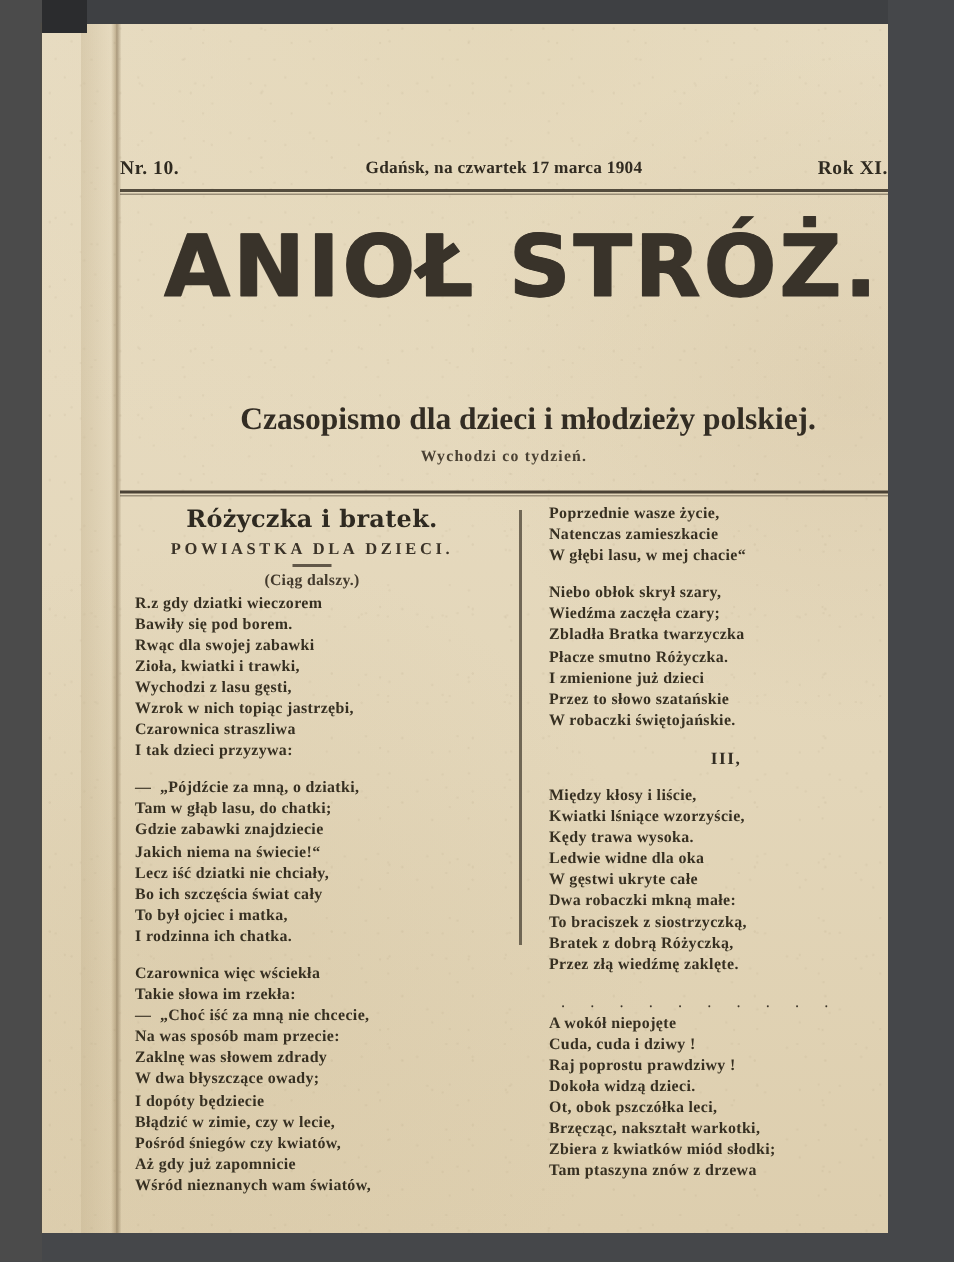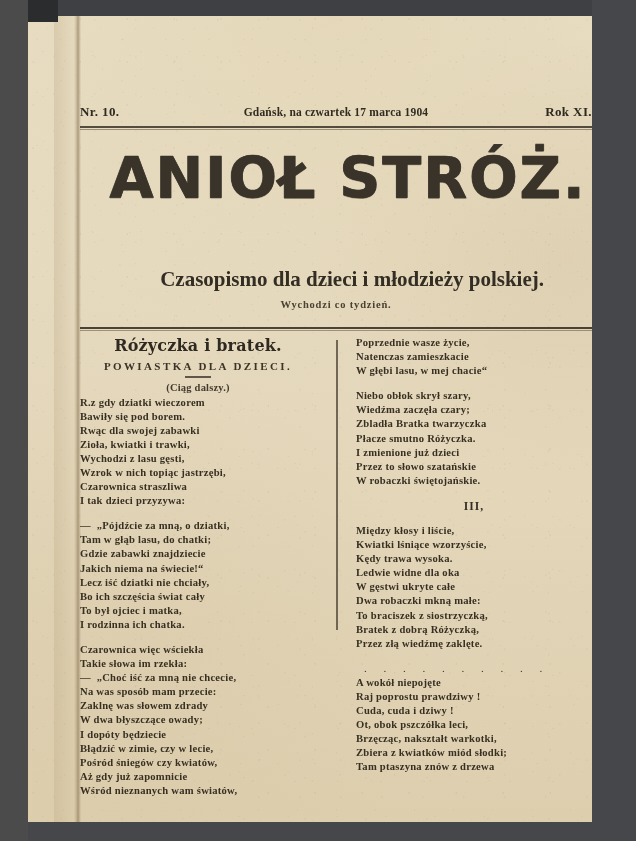--- a/index.html
+++ b/index.html
@@ -180,21 +180,21 @@
   }
   .rule-mast-b {
     position: absolute;
     left: 0; top: 314px; width: 512px; height: 1px;
     background: #55493a; opacity: 0.5;
   }
 
   
   .columns {
     position: absolute;
-    left: 0; top: 320px; width: 423px; height: 480px; padding-left: 16px;
+    left: 10px; top: 320px; width: 423px; height: 480px; padding-left: 16px;
   }
   .col {
     position: absolute;
     top: 0;
     width: 236px;
   }
   .col-left  { left: 0px; }
   .col-right { left: 276px; }
 
   
@@ -400,22 +400,23 @@
             <div class="verse-line">Dwa robaczki mkną małe:</div>
             <div class="verse-line">To braciszek z siostrzyczką,</div>
             <div class="verse-line">Bratek z dobrą Różyczką,</div>
             <div class="verse-line">Przez złą wiedźmę zaklęte.</div>
           </div>
 
           <div class="dot-rule">. . . . . . . . . .</div>
 
           <div class="stanza">
             <div class="verse-line">A wokół niepojęte</div>
+            <div class="verse-line">Cuda, cuda i dziwy !</div>
             <div class="verse-line">Raj poprostu prawdziwy !</div>
-            <div class="verse-line">Cuda, cuda i dziwy !</div>
+            <div class="verse-line">Dokoła widzą dzieci.</div>
             <div class="verse-line">Ot, obok pszczółka leci,</div>
             <div class="verse-line">Brzęcząc, nakształt warkotki,</div>
             <div class="verse-line">Zbiera z kwiatków miód słodki;</div>
             <div class="verse-line">Tam ptaszyna znów z drzewa</div>
           </div>
 
         </div>
 
       </div>
     </div>

